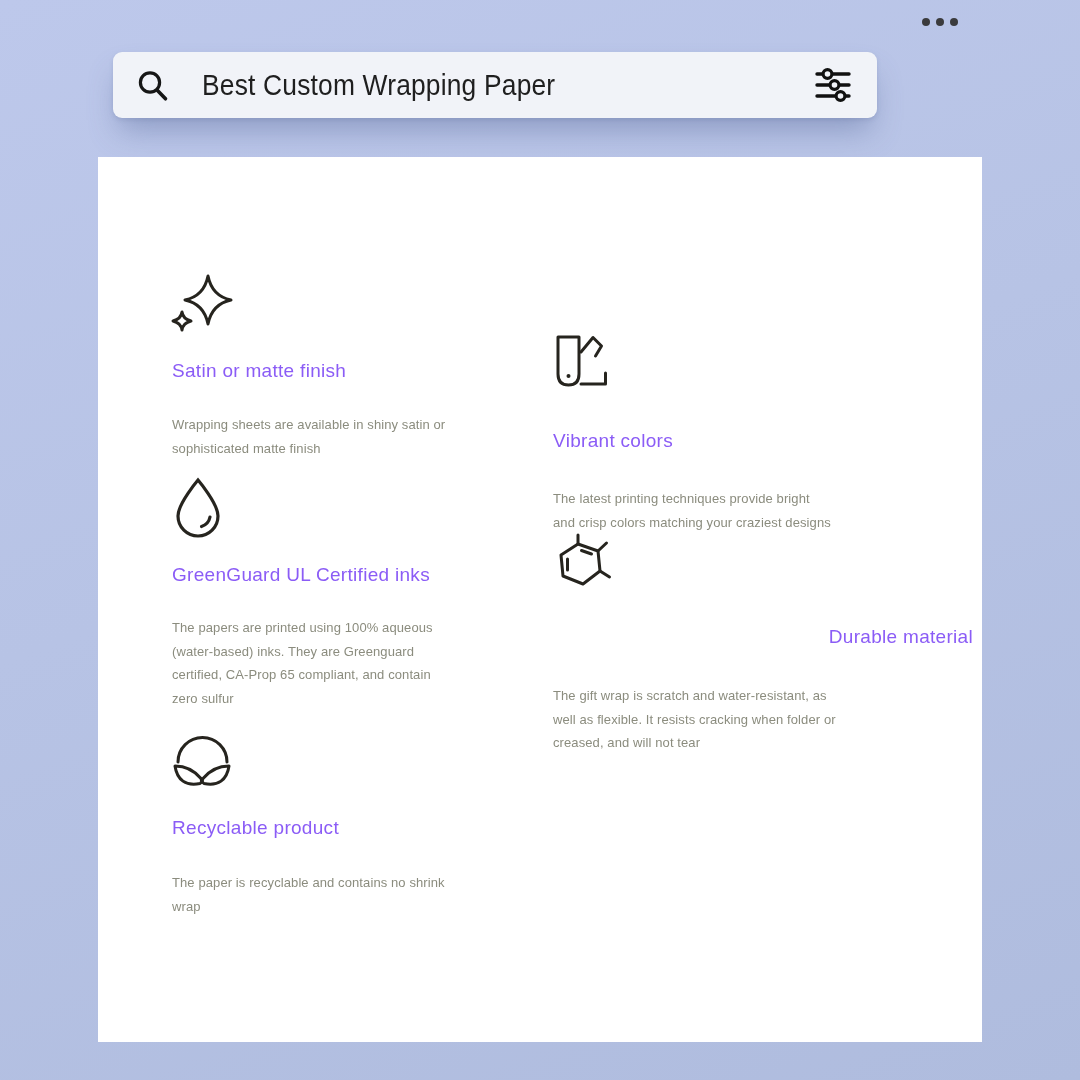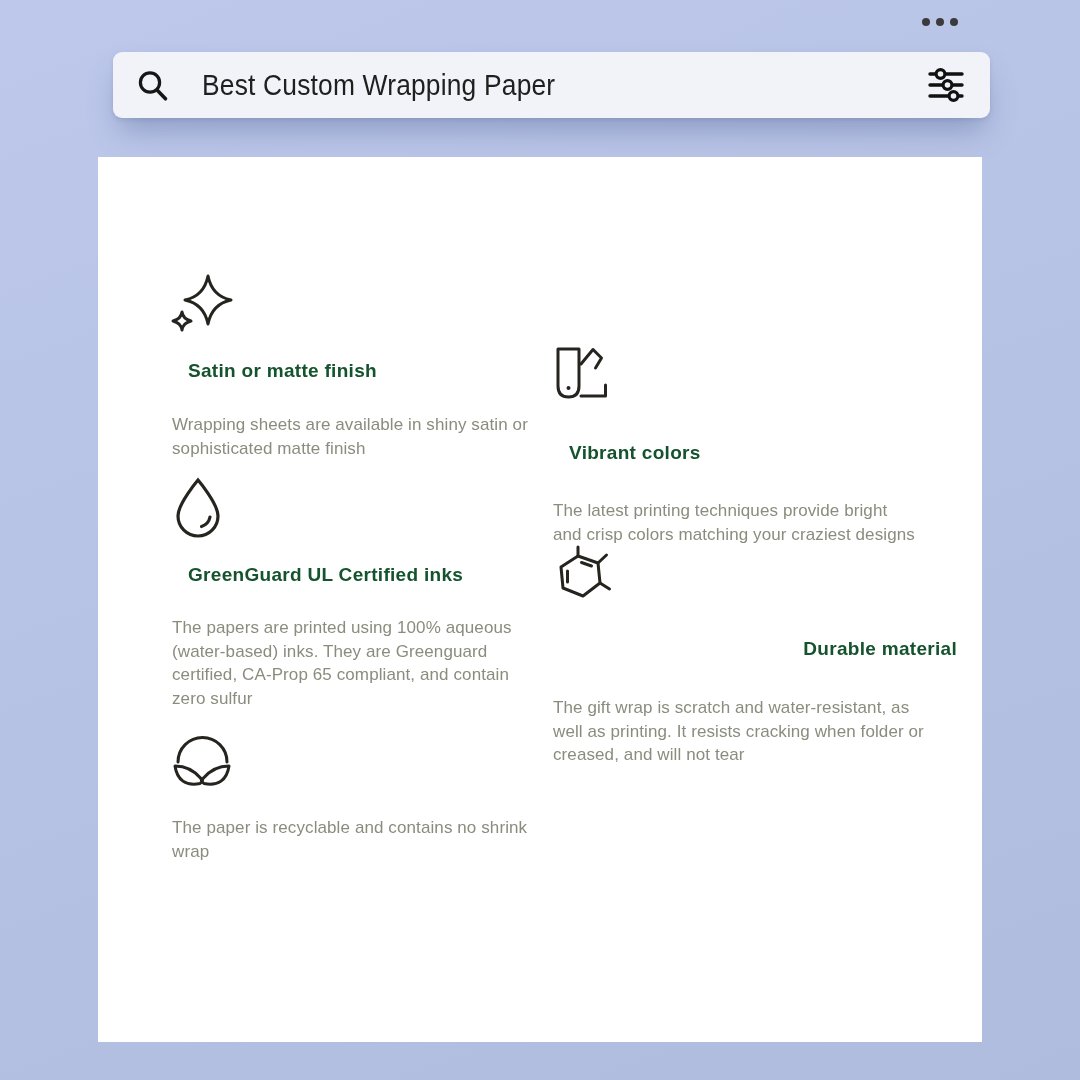--- a/index.html
+++ b/index.html
@@ -6,42 +6,42 @@
   .canvas{
     position:relative;width:1080px;height:1080px;overflow:hidden;
     background:linear-gradient(160deg,#bdc8eb 0%,#b7c3e5 45%,#afbcde 100%);
     font-family:"Liberation Sans",sans-serif;
   }
   
   .menu-dots{position:absolute;left:922px;top:18px;display:flex;gap:6px;cursor:pointer;}
   .menu-dots .dot{width:8px;height:8px;border-radius:50%;background:#3b3b3d;}
   
   .search-bar{
-    position:absolute;left:113px;top:52px;width:877px;height:66px;
+    position:absolute;left:113px;top:52px;width:764px;height:66px;
     background:#f1f3f8;border-radius:9px;display:flex;align-items:center;
     box-shadow:0 18px 30px -6px rgba(86,104,152,.45),0 2px 4px rgba(86,104,152,.18);
   }
   .search-icon{margin-left:24px;flex:0 0 auto;display:block;}
   .search-query{
     margin-left:34px;font-size:30px;color:#1f1f1f;letter-spacing:.2px;
     transform:scaleX(.88);transform-origin:left center;white-space:pre;
   }
   .filter-icon{position:absolute;right:26px;top:50%;transform:translateY(-50%);display:block;cursor:pointer;}
   
   .card{position:absolute;left:98px;top:157px;width:884px;height:885px;background:#ffffff;}
   .col{position:absolute;}
   .col-left{left:74px;top:116px;width:370px;}
-  .col-right{left:455px;top:188px;width:420px;}
+  .col-right{left:455px;top:176px;width:420px;}
   .feature .f-icon{display:block;}
   .f-title{
-    margin:16px;font-size:19px;font-weight:700;color:#14532d;
+    margin:0;font-size:19px;font-weight:400;color:#8b5cf6;
     letter-spacing:.3px;line-height:24px;white-space:pre;
   }
   .f-desc{
-    margin:0;font-size:17px;color:#8b8c7e;line-height:23.5px;
+    margin:0;font-size:13px;color:#8b8c7e;line-height:23.5px;
     letter-spacing:.1px;white-space:pre;
   }
   
   .fL1 .f-icon{margin-bottom:28px;} .fL1 .f-title{margin-bottom:30px;} .fL1 .f-desc{margin-bottom:17px;}
   .fL2 .f-icon{margin-bottom:28px;} .fL2 .f-title{margin-bottom:29px;} .fL2 .f-desc{margin-bottom:26px;}
   .fL3 .f-icon{margin-bottom:28px;} .fL3 .f-title{margin-bottom:31px;}
   .fR1 .f-icon{margin-bottom:40px;} .fR1 .f-title{margin-bottom:34px;} .fR1 .f-desc{}
   .fR2 .f-icon{margin-bottom:33px;} .fR2 .f-title{margin-bottom:35px;text-align:right;}
   svg{overflow:visible;}
 </style>
@@ -107,20 +107,21 @@
       </div>
 
       <div class="feature fL3">
         <svg class="f-icon" width="60" height="52" viewBox="0 0 60 52">
           <g fill="none" stroke="#26241e" stroke-width="3" stroke-linejoin="round" stroke-linecap="round">
             <path d="M6,26 A24.5,24.5 0 0 1 55,26"></path>
             <path d="M3,30 C5,44 14,50.5 28,47.5 C30,46.5 30,44.5 29,42.5 C21,33 12,30 3,30 Z"></path>
             <path d="M57,30 C55,44 46,50.5 32,47.5 C30,46.5 30,44.5 31,42.5 C39,33 48,30 57,30 Z"></path>
           </g>
         </svg>
+        <h3 class="f-title">Recyclable product</h3>
         <p class="f-desc">The paper is recyclable and contains no shrink
 wrap</p>
       </div>
 
     </div>
 
     <div class="col col-right">
 
       <div class="feature fR1">
         <svg class="f-icon" width="58" height="56" viewBox="0 0 58 56">
@@ -142,20 +143,20 @@
             <path d="M25,10 L45,17 L47,37 L30,50 L10,42 L8,21 Z"></path>
             <line x1="25" y1="10" x2="25" y2="1"></line>
             <line x1="45" y1="17" x2="53.5" y2="9"></line>
             <line x1="47" y1="37" x2="56.5" y2="43"></line>
             <line x1="14.5" y1="25" x2="14.5" y2="36"></line>
             <line x1="28.5" y1="16.5" x2="38.5" y2="20"></line>
           </g>
         </svg>
         <h3 class="f-title">Durable material</h3>
         <p class="f-desc">The gift wrap is scratch and water-resistant, as
-well as printing. It resists cracking when folder or
+well as flexible. It resists cracking when folder or
 creased, and will not tear</p>
       </div>
 
     </div>
 
   </div>
 </div>
 
 </body></html>

